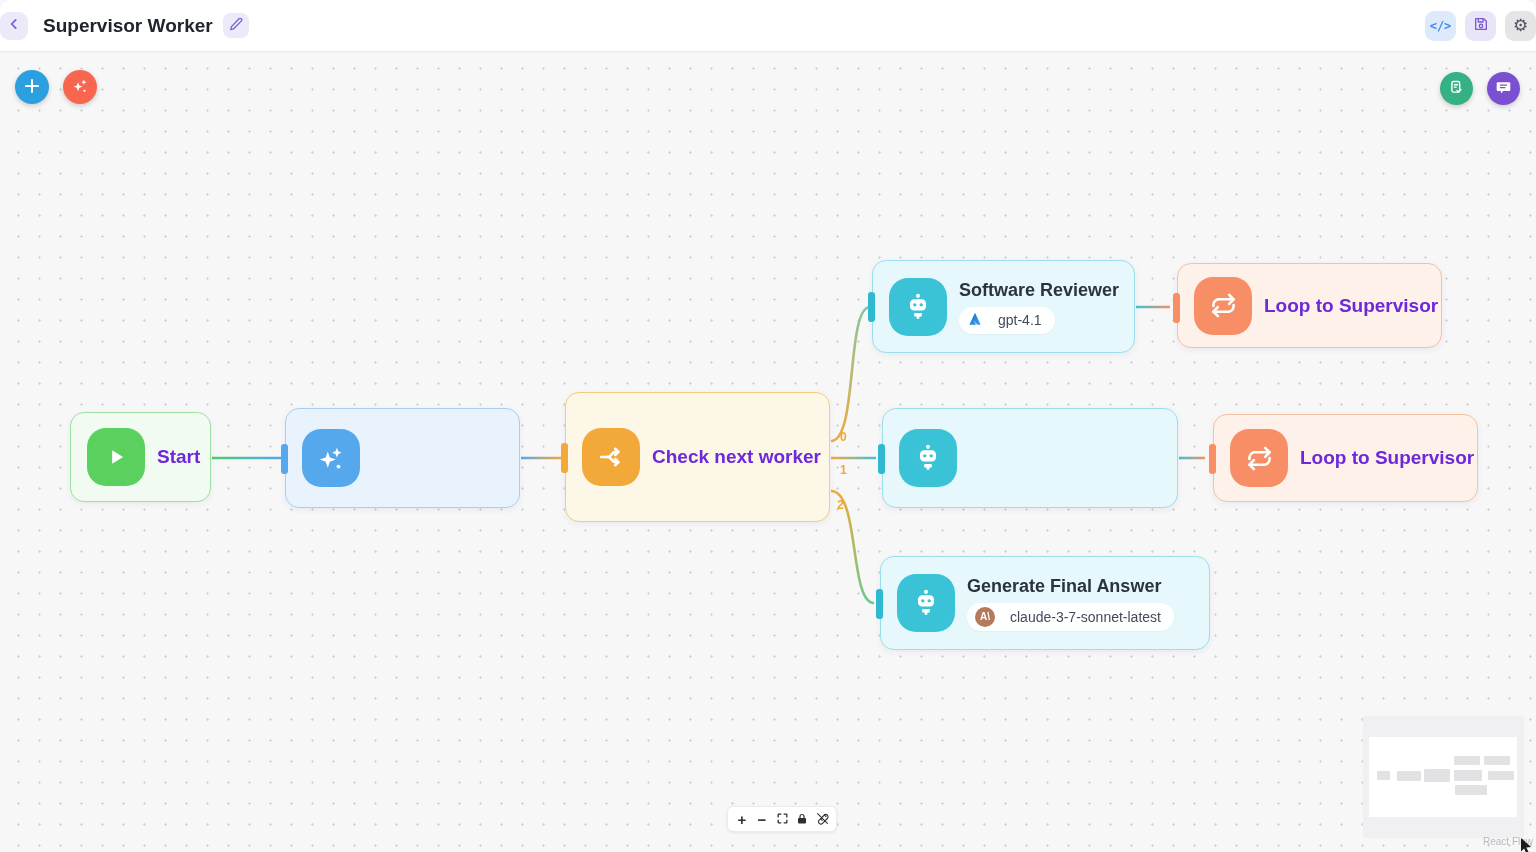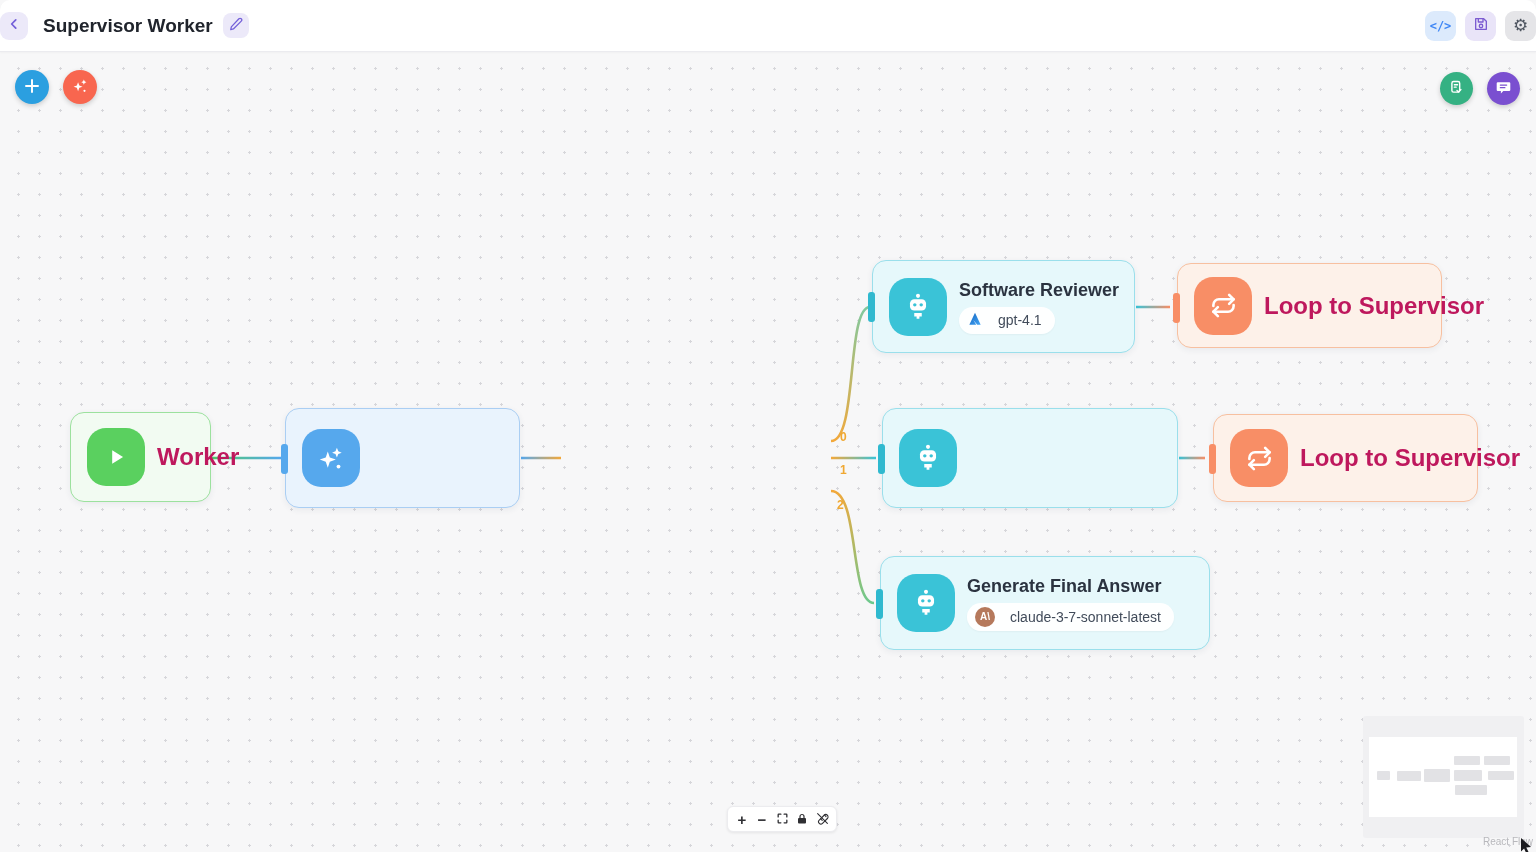--- a/index.html
+++ b/index.html
@@ -41,21 +41,21 @@
   .edges { position:absolute; left:0; top:0; width:1536px; height:800px; pointer-events:none; }
   .edge-label { position:absolute; font-size:12px; font-weight:700; color:#f0a832; }
 
   
   .node { position:absolute; border-radius:14px; display:flex; align-items:center;
     padding:0 16px; box-shadow:0 2px 6px rgba(40,60,90,.07); }
   .node-icon { flex:0 0 58px; width:58px; height:58px; border-radius:19px;
     display:flex; align-items:center; justify-content:center; }
   .node-text { margin-left:12px; display:flex; flex-direction:column; gap:6px; }
   .node-title { font-size:18px; font-weight:600; color:#2b3340; white-space:nowrap; }
-  .plain-label { font-size:24px; font-weight:600; color:#be185d; margin-left:12px; white-space:nowrap;}
+  .plain-label { font-size:19px; font-weight:600; color:#6d28d9; margin-left:12px; white-space:nowrap;}
   .model-pill { display:inline-flex; align-items:center; gap:15px;
     background:rgba(255,255,255,.95); border-radius:999px; padding:4px 13px 4px 8px;
     font-size:14px; color:#414b5a; width:max-content; box-shadow:0 1px 2px rgba(0,0,0,.04);}
   .handle { position:absolute; width:7px; height:30px; border-radius:3px; }
 
   .n-start { left:70px;  top:360px; width:141px; height:90px;  background:#f2fbf2; border:1.5px solid #9ce19e; }
   .n-sup   { left:285px; top:356px; width:235px; height:100px; background:#e9f3fd; border:1.5px solid #aacef3; }
   .n-check { left:565px; top:340px; width:265px; height:130px; background:#fdf7e8; border:1.5px solid #f3cd7c; }
   .n-se    { left:872px; top:208px; width:263px; height:93px;  background:#e6f8fb; border:1.5px solid #9adfeb; }
   .n-loop1 { left:1177px;top:211px; width:265px; height:85px;  background:#fdf1e9; border:1.5px solid #f7c0a0; }
@@ -207,34 +207,47 @@
           <path d="M7.5 8.6h9M7.5 12.2h6.5" stroke="#7a4fd0" stroke-width="1.7" stroke-linecap="round"></path>
         </svg></span>
   </button>
 
   <div class="node n-start">
     <div class="node-icon ic-green">
       <svg width="26" height="26" viewBox="0 0 24 24" fill="#fff">
           <path d="M8.5 5.8 L18.5 12 L8.5 18.2 Z"></path>
         </svg>
     </div>
-    <span class="plain-label">Worker</span>
+    <span class="plain-label">Start</span>
   </div>
 
   <div class="node n-sup">
     <span class="handle h-blue" style="left:-5px; top:35px;"></span>
     <div class="node-icon ic-blue">
       <svg width="30" height="30" viewBox="0 0 28 28" fill="#fff">
           <path d="M11 8 L12.9 13.6 L18.5 15.5 L12.9 17.4 L11 23 L9.1 17.4 L3.5 15.5 L9.1 13.6 Z"></path>
           <path d="M19.5 4.5 L20.8 7.7 L24 9 L20.8 10.3 L19.5 13.5 L18.2 10.3 L15 9 L18.2 7.7 Z"></path>
           <circle cx="21" cy="22" r="1.8"></circle>
         </svg>
     </div>
   </div>
 
+  <div class="node n-check">
+    <span class="handle h-orange" style="left:-5px; top:50px;"></span>
+    <div class="node-icon ic-orange">
+      <svg width="28" height="28" viewBox="0 0 24 24" fill="none" stroke="#fff" stroke-width="2.3" stroke-linecap="round" stroke-linejoin="round">
+          <path d="M3.5 12 H9"></path>
+          <path d="M9 12 C13 12 12 7.6 16 7.6 H18"></path>
+          <path d="M9 12 C13 12 12 16.4 16 16.4 H18"></path>
+          <path d="M15.6 5 L18.4 7.6 L15.6 10.2"></path>
+          <path d="M15.6 13.8 L18.4 16.4 L15.6 19"></path>
+        </svg>
+    </div>
+    <span class="plain-label">Check next worker</span>
+  </div>
 
   <div class="node n-se">
     <span class="handle h-teal" style="left:-5px; top:31px;"></span>
     <div class="node-icon ic-teal">
       <svg width="30" height="30" viewBox="0 0 28 28">
           <circle cx="14" cy="3.6" r="1.9" fill="#fff"></circle>
           <rect x="6.5" y="6.8" width="15" height="10.4" rx="4" fill="#fff"></rect>
           <circle cx="11" cy="12" r="1.6" fill="#3ac3d7"></circle>
           <circle cx="17" cy="12" r="1.6" fill="#3ac3d7"></circle>
           <path d="M10.5 19.5 h7 v3.4 h-2.2 v2 h-2.6 v-2 h-2.2 Z" fill="#fff"></path>

